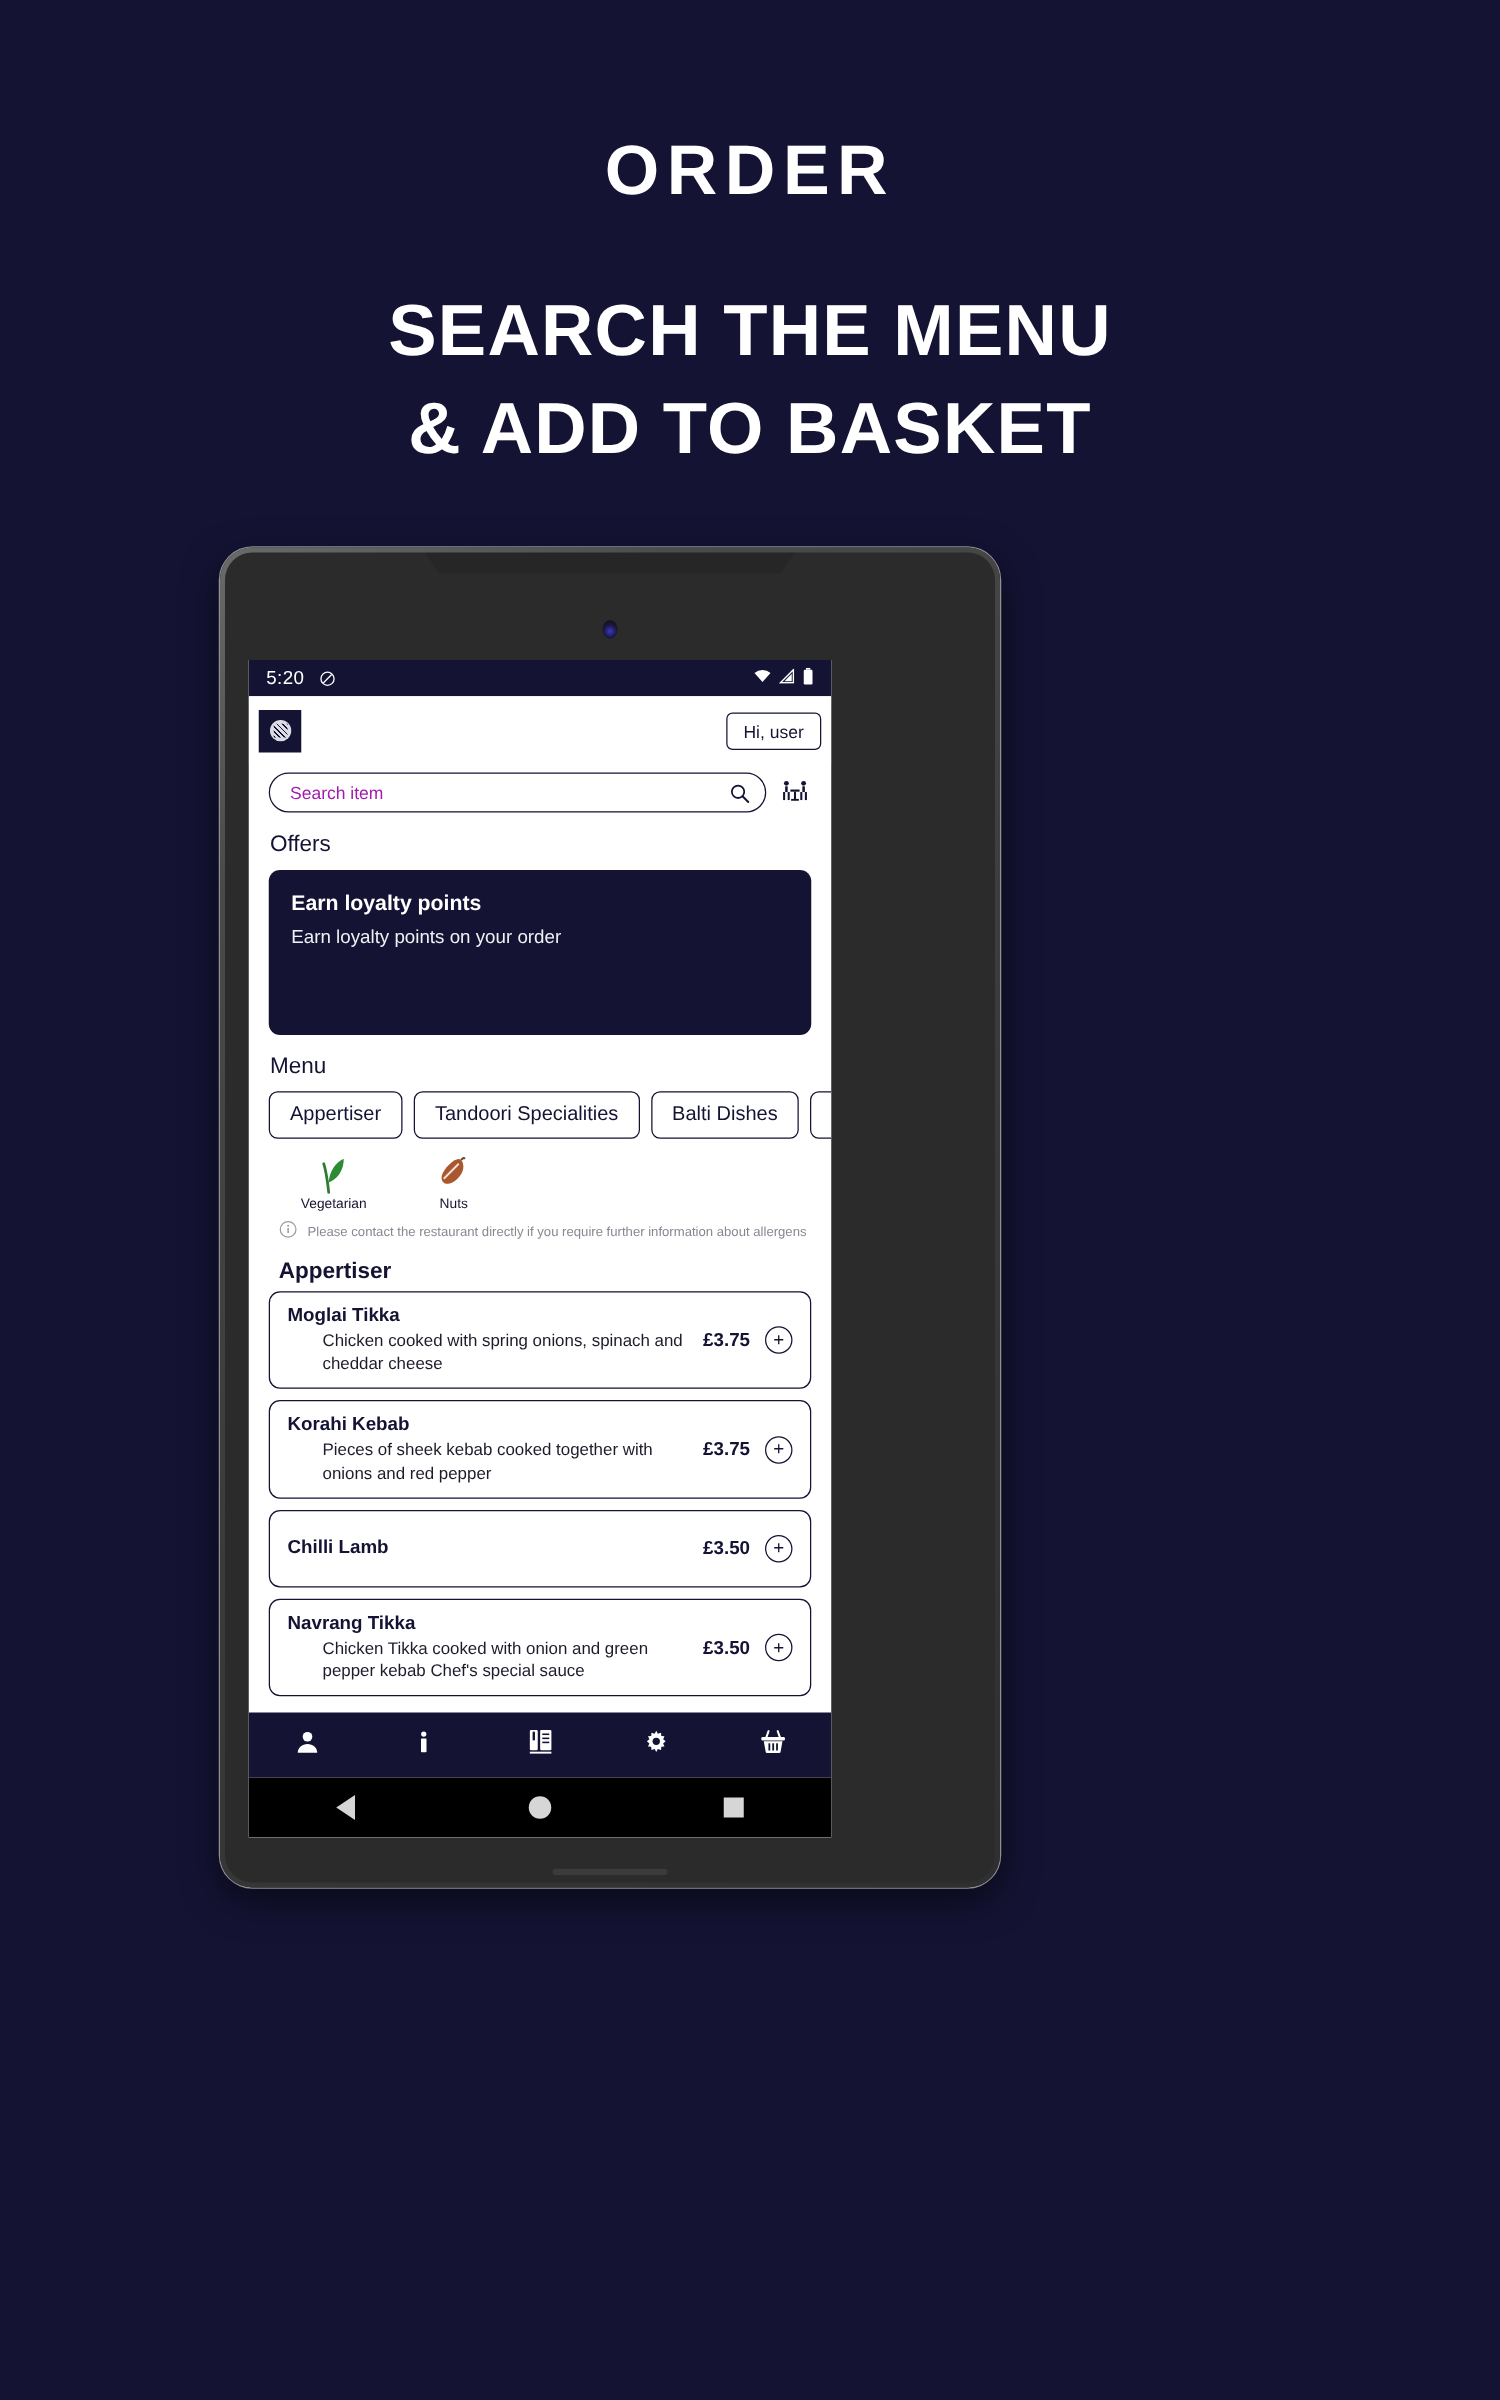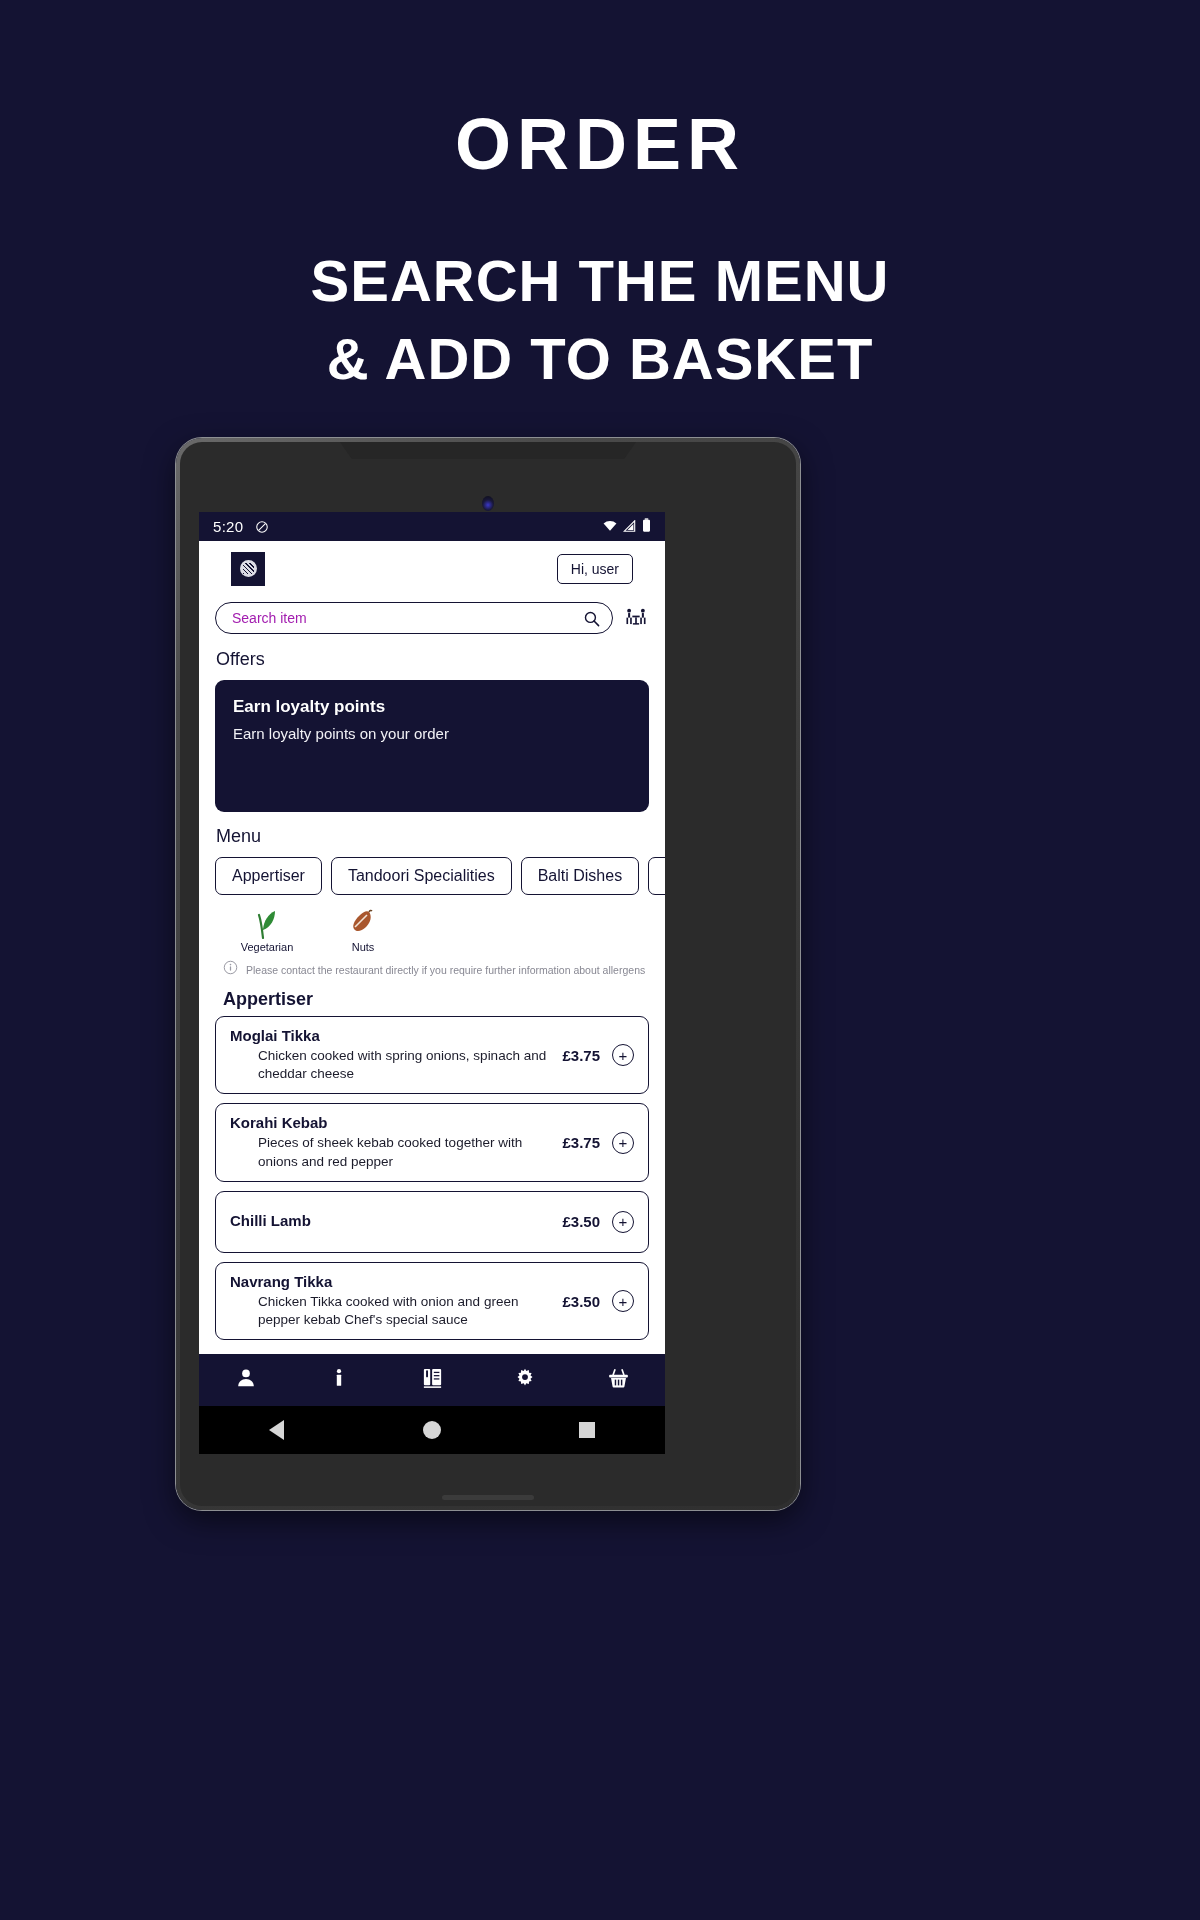--- a/index.html
+++ b/index.html
@@ -6,21 +6,21 @@
   html, body {
     width: 1200px; height: 1920px;
     background: #141333;
     font-family: "Liberation Sans", sans-serif;
     overflow: hidden;
   }
 
   
   .promo { width: 1200px; text-align: center; color: #ffffff; }
   .promo-title {
-    font-size: 72px; font-weight: 700; letter-spacing: 6px;
+    font-size: 56px; font-weight: 700; letter-spacing: 6px;
     padding-top: 108px; line-height: 1.0;
   }
   .promo-sub {
     font-size: 58px; font-weight: 700; letter-spacing: 1px;
     line-height: 1.34; padding-top: 62px;
   }
   .promo-sub-line { display: block; }
 
   
   .tablet-wrap { position: absolute; left: 176px; top: 438px; }
@@ -45,41 +45,41 @@
     clip-path: polygon(0 0, 100% 0, 96% 100%, 4% 100%);
   }
   .camera {
     position: absolute; left: 50%; top: 54px; transform: translateX(-50%);
     width: 12px; height: 15px; border-radius: 50%;
     background: radial-gradient(circle at 50% 60%, #3a37c9 0%, #19183a 48%, #0c0c14 100%);
   }
 
   
   .screen {
-    position: absolute; left: 19px; top: 70px;
+    position: absolute; left: 19px; top: 86px;
     width: 466px; height: 942px;
     background: #ffffff;
     display: flex; flex-direction: column;
     overflow: hidden;
   }
 
   
   .statusbar {
     height: 29px; background: #141333; color: #ffffff;
     display: flex; align-items: center;
     padding: 0 14px; font-size: 15px; flex: 0 0 auto;
   }
   .sb-time { font-size: 15px; letter-spacing: .3px; }
   .sb-dnd { margin-left: 12px; display: flex; align-items: center; }
   .sb-right { margin-left: auto; display: flex; align-items: center; gap: 6px; }
 
   
   .app-header {
     flex: 0 0 auto; height: 55px; background: #fff;
-    display: flex; align-items: center; padding: 0 32px;
+    display: flex; align-items: center; padding: 0 8px;
   }
   .logo-box {
     width: 34px; height: 34px; background: #141333;
     display: flex; align-items: center; justify-content: center;
   }
   .logo-circle {
     width: 17px; height: 17px; border-radius: 50%;
     background: #dcdce6;
     position: relative; overflow: hidden;
   }

